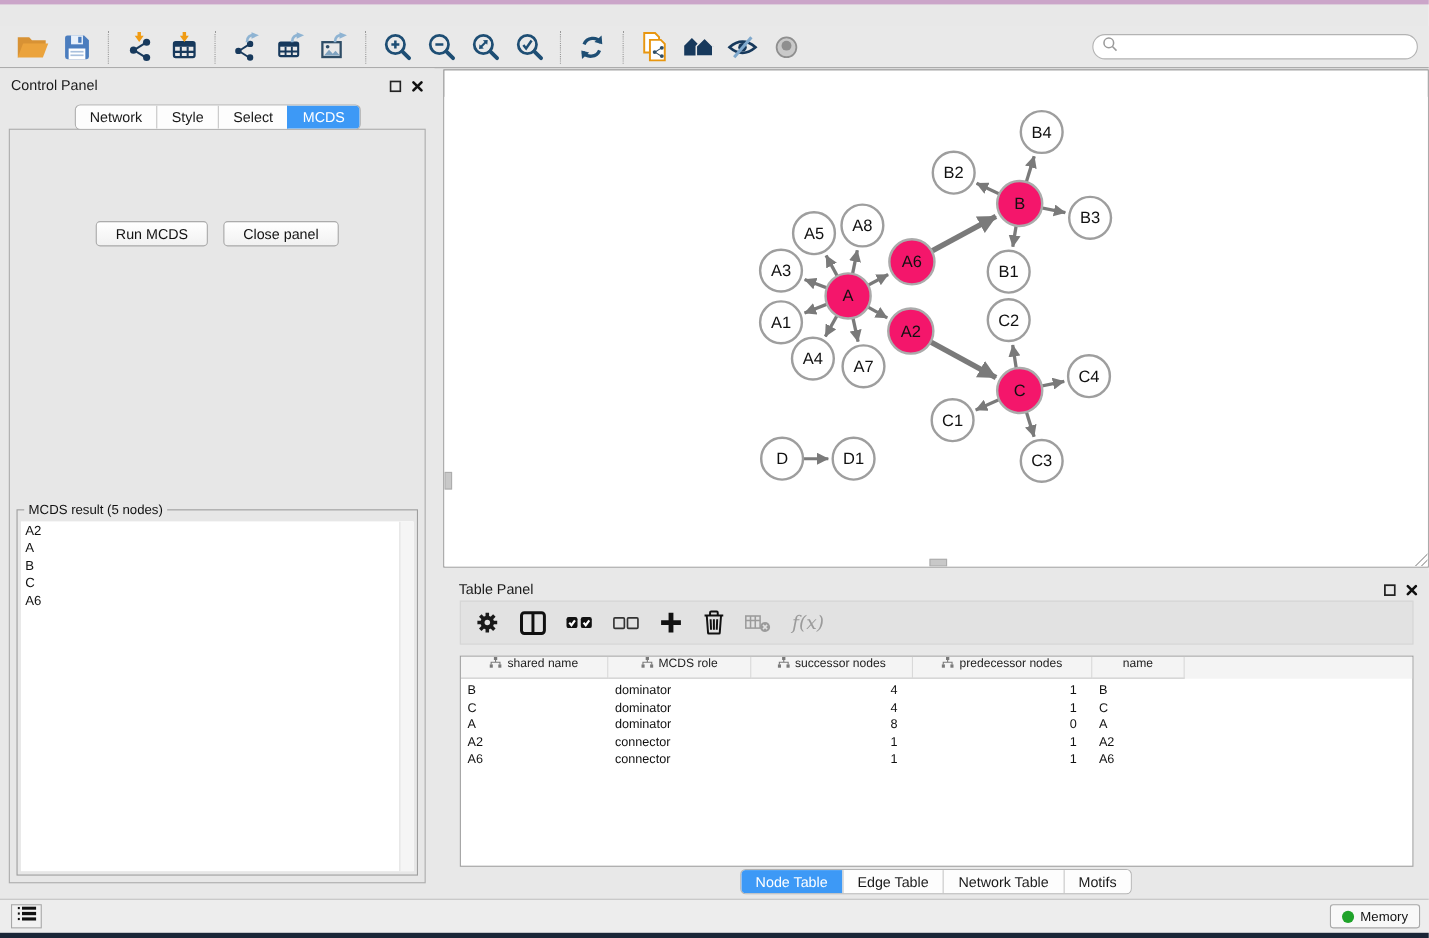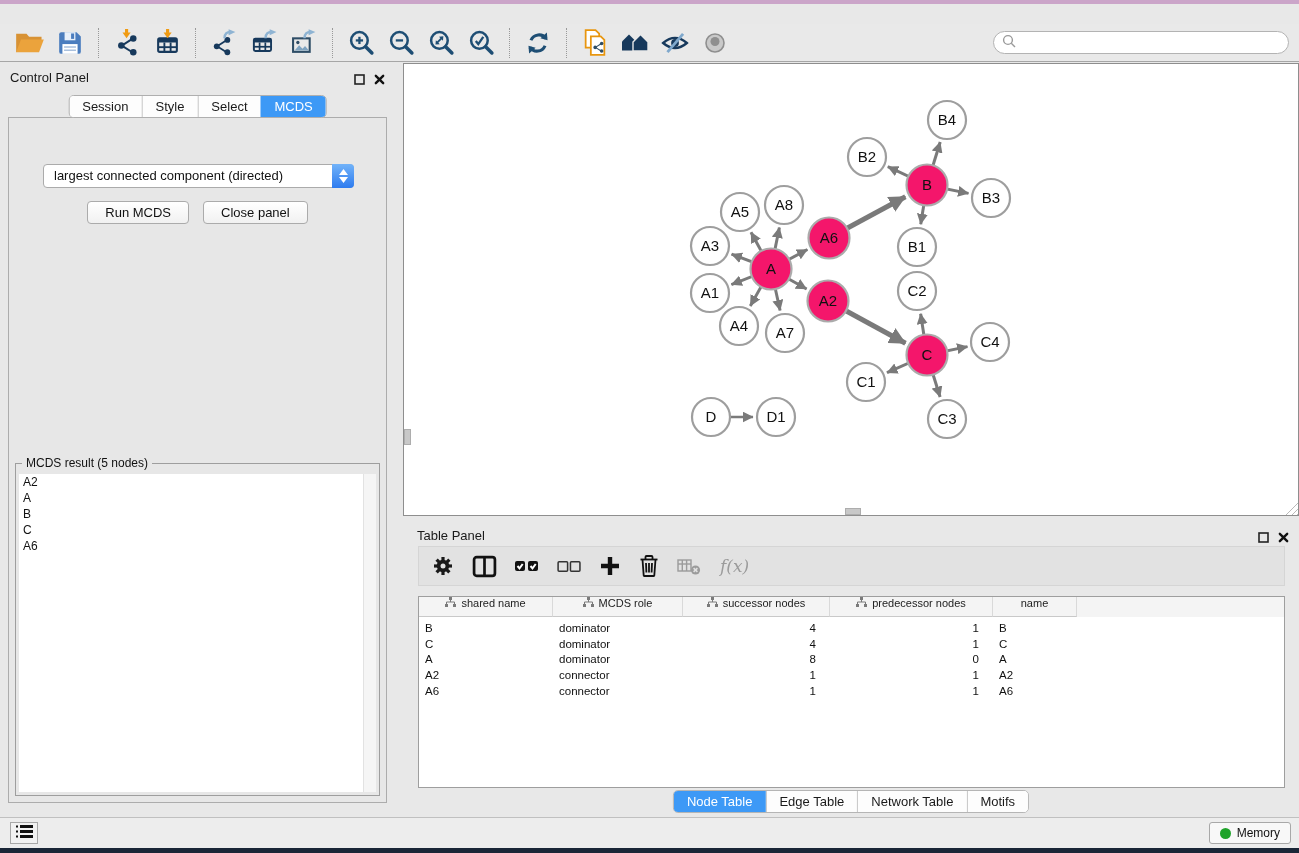--- a/index.html
+++ b/index.html
@@ -275,37 +275,26 @@
     <div class="panel-title">Control Panel</div>
     <div class="panel-controls">
       <span id="cp-float"><svg width="11" height="11" viewBox="0 0 11 11">
             <rect x="1" y="1" width="9" height="9" fill="none" stroke="#222" stroke-width="1.6"></rect>
           </svg></span>
       <span id="cp-close"><svg width="11" height="11" viewBox="0 0 12 12">
             <path d="M2 2 L10 10 M10 2 L2 10" stroke="#111" stroke-width="2.6" stroke-linecap="round"></path>
           </svg></span>
     </div>
     <div class="cp-tabs" id="cp-tabs">
-        <span class="seg-tab">Session</span>
+        <span class="seg-tab">Network</span>
         <span class="seg-tab">Style</span>
         <span class="seg-tab">Select</span>
         <span class="seg-tab selected">MCDS</span>
       </div>
     <div class="cp-content">
-      <div class="criterion">
-        <span>largest connected component (directed)</span>
-        <span class="stepper">
-          <svg width="9" height="6" viewBox="0 0 9 6">
-              <path d="M4.5 0 L9 6 H0 Z" fill="#fff"></path>
-            </svg>
-          <svg width="9" height="6" viewBox="0 0 9 6">
-              <path d="M4.5 6 L0 0 H9 Z" fill="#fff"></path>
-            </svg>
-        </span>
-      </div>
       <div class="cp-buttons">
         <button class="btn">Run MCDS</button>
         <button class="btn">Close panel</button>
       </div>
       <div class="result-box">
         <div class="result-legend">MCDS result (5 nodes)</div>
         <div class="result-list" id="result-list">
             <div class="result-item">A2</div>
             <div class="result-item">A</div>
             <div class="result-item">B</div>

